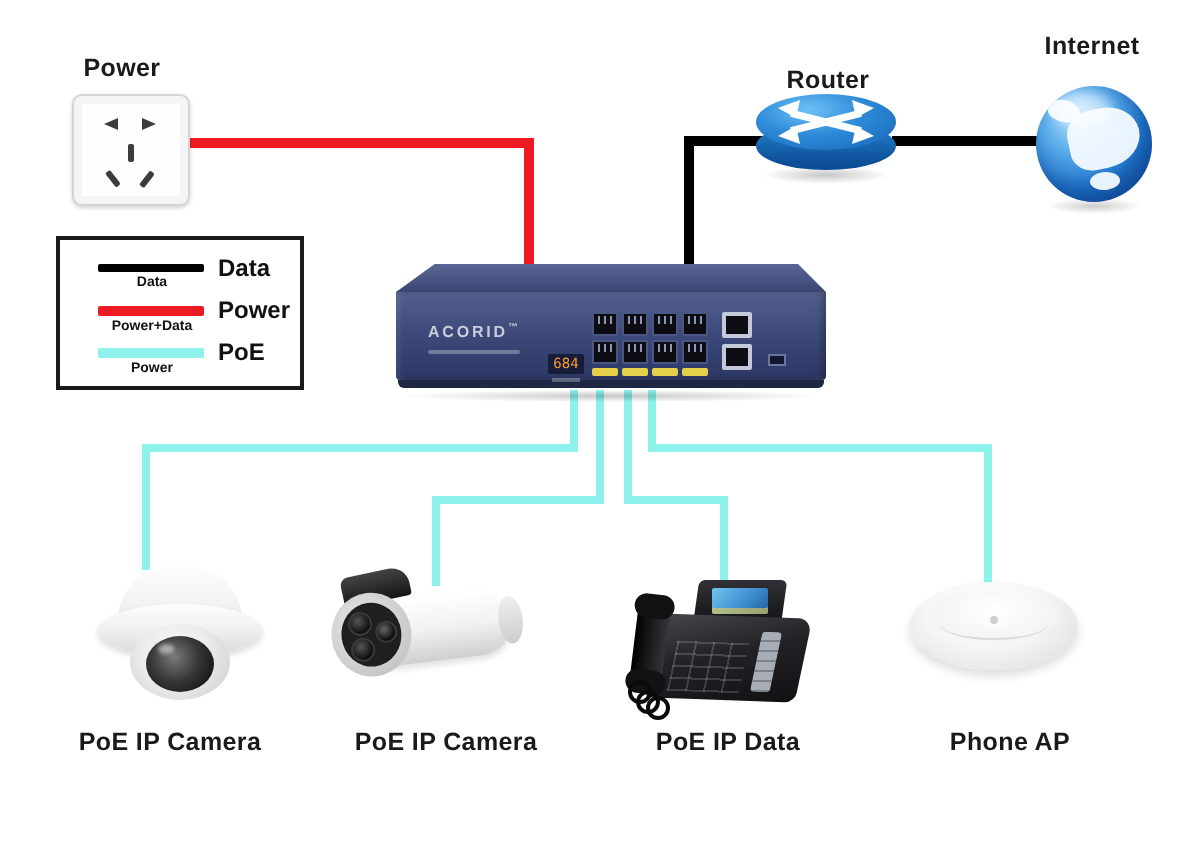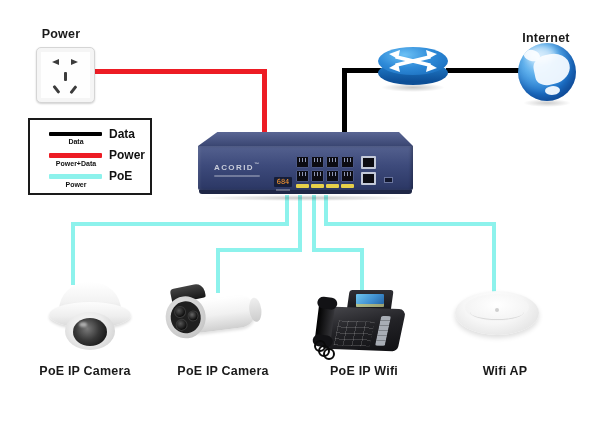--- a/index.html
+++ b/index.html
@@ -176,37 +176,38 @@
 
     <div class="lg-swatch" style="top: 33px; height: 5px; background: rgb(237, 28, 36);"></div>
     <div class="lg-sub" style="top:40px;">Power+Data</div>
     <div class="lg-main" style="top:28px;">Power</div>
 
     <div class="lg-swatch" style="top: 54px; height: 5px; background: rgb(141, 242, 236);"></div>
     <div class="lg-sub" style="top:61px;">Power</div>
     <div class="lg-main" style="top:49px;">PoE</div>
   </div>
 
+  <div class="lbl" style="left:374px;top:33px;width:80px;">Router</div>
   <div class="abs router">
     <div class="abs router-shadow"></div>
     <div class="abs router-side"></div>
     <div class="abs router-top"></div>
     <svg class="abs router-arrows" viewBox="0 0 70 28">
       <g fill="#ffffff">
         <rect x="17" y="12.2" width="36" height="3.6" transform="rotate(-14 35 14)"></rect>
         <polygon points="59,7 48,3 50,12"></polygon>
         <polygon points="11,21 22,25 20,16"></polygon>
         <rect x="17" y="12.2" width="36" height="3.6" transform="rotate(14 35 14)"></rect>
         <polygon points="59,21 48,25 50,16"></polygon>
         <polygon points="11,7 22,3 20,12"></polygon>
       </g>
     </svg>
   </div>
 
-  <div class="lbl" style="left:506px;top:31px;width:80px;">Internet</div>
+  <div class="lbl" style="left:506px;top:16px;width:80px;">Internet</div>
   <div class="abs globe">
     <div class="abs globe-shadow"></div>
     <div class="abs globe-sphere">
       <div class="land land1"></div>
       <div class="land land2"></div>
       <div class="land land3"></div>
       <div class="abs globe-gloss"></div>
     </div>
   </div>
 
@@ -274,16 +275,16 @@
 
   <div class="abs wifiap">
     <div class="abs ap-body"></div>
     <div class="abs ap-top"></div>
     <div class="abs ap-seam"></div>
     <div class="abs ap-dot"></div>
   </div>
 
   <div class="lbl" style="left:25px;top:364px;width:120px;">PoE IP Camera</div>
   <div class="lbl" style="left:163px;top:364px;width:120px;">PoE IP Camera</div>
-  <div class="lbl" style="left:304px;top:364px;width:120px;">PoE IP Wifi</div>
-  <div class="lbl" style="left:445px;top:364px;width:120px;">Wifi AP</div>
+  <div class="lbl" style="left:304px;top:364px;width:120px;">PoE IP Data</div>
+  <div class="lbl" style="left:445px;top:364px;width:120px;">Phone AP</div>
 
 </div>
 
 </body></html>

